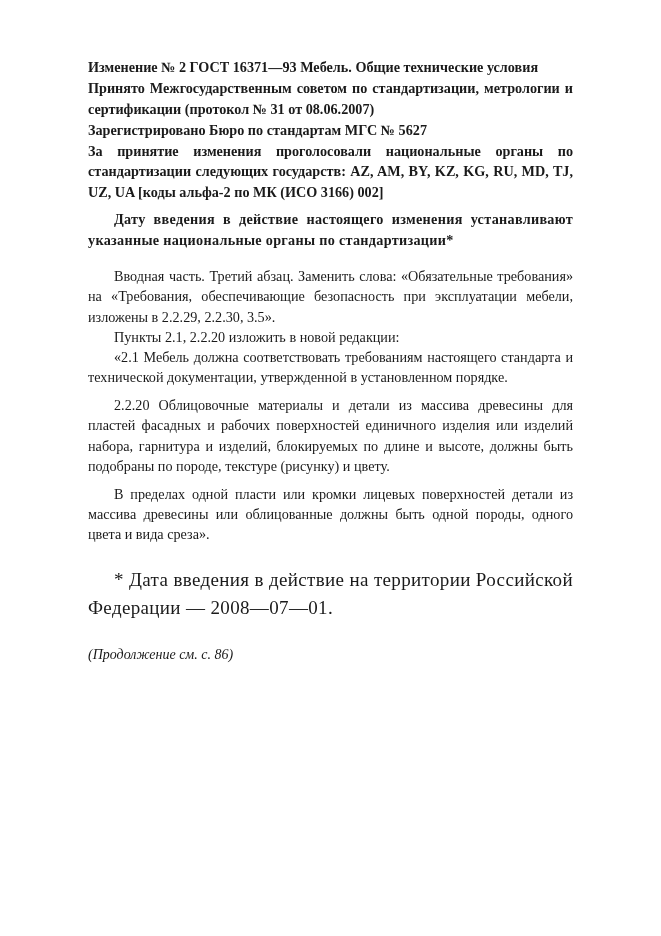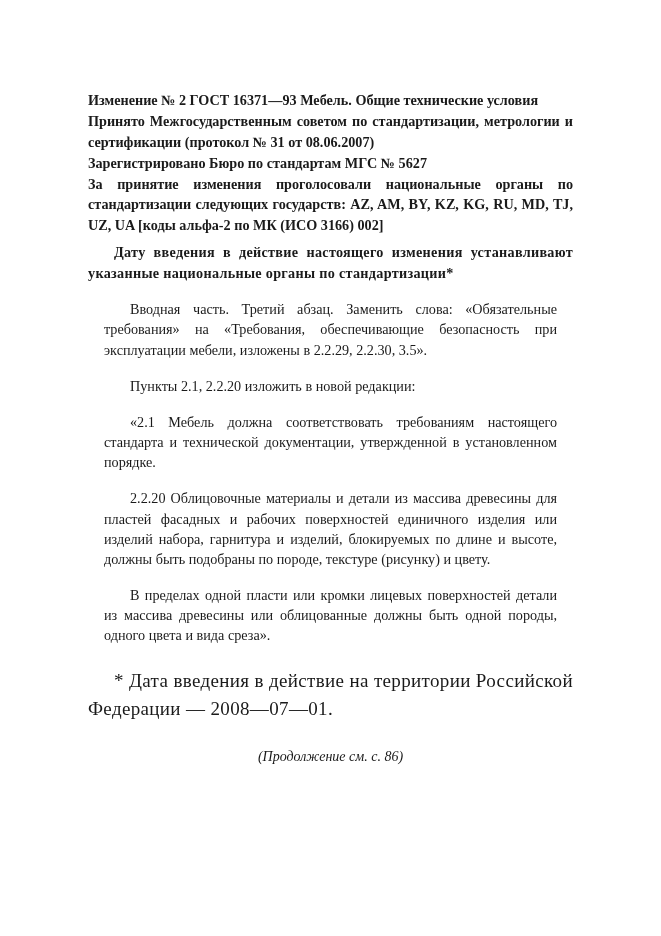--- a/index.html
+++ b/index.html
@@ -12,21 +12,21 @@
     background: #ffffff;
     font-family: "Liberation Serif", serif;
     color: #1a1a1a;
     -webkit-font-smoothing: antialiased;
   }
   .page {
     position: relative;
     width: 661px;
     height: 936px;
     box-sizing: border-box;
-    padding: 90px 88px 0 88px;
+    padding: 57px 88px 0 88px;
   }
   .doc-body {
     width: 485px;
   }
   .hdr {
     font-weight: bold;
     font-size: 14.2px;
     line-height: 1.43;
     text-align: justify;
     text-justify: inter-word;
@@ -39,21 +39,21 @@
     text-align: justify;
     margin: 7px 0 16px 0;
     text-indent: 26px;
     letter-spacing: 0.3px;
   }
   p.body-par {
     font-size: 14.2px;
     line-height: 1.42;
     text-align: justify;
     text-justify: inter-word;
-    margin: 16px;
+    margin: 0;
     text-indent: 26px;
   }
   p.body-par.gap {
     margin-top: 8px;
   }
   p.body-par.nogap {
     margin-top: 0;
   }
   .footnote-wrap {
     margin-top: 22px;
@@ -63,21 +63,21 @@
     font-size: 19px;
     line-height: 1.45;
     text-align: justify;
     margin: 0;
     text-indent: 26px;
     letter-spacing: 0.35px;
   }
   .continuation {
     margin-top: 26px;
     width: 485px;
-    text-align: center;
+    text-align: left;
     font-style: italic;
     font-size: 14px;
   }
 </style>
 </head>
 <body>
 
 <div class="page">
   <div class="doc-body">
 

